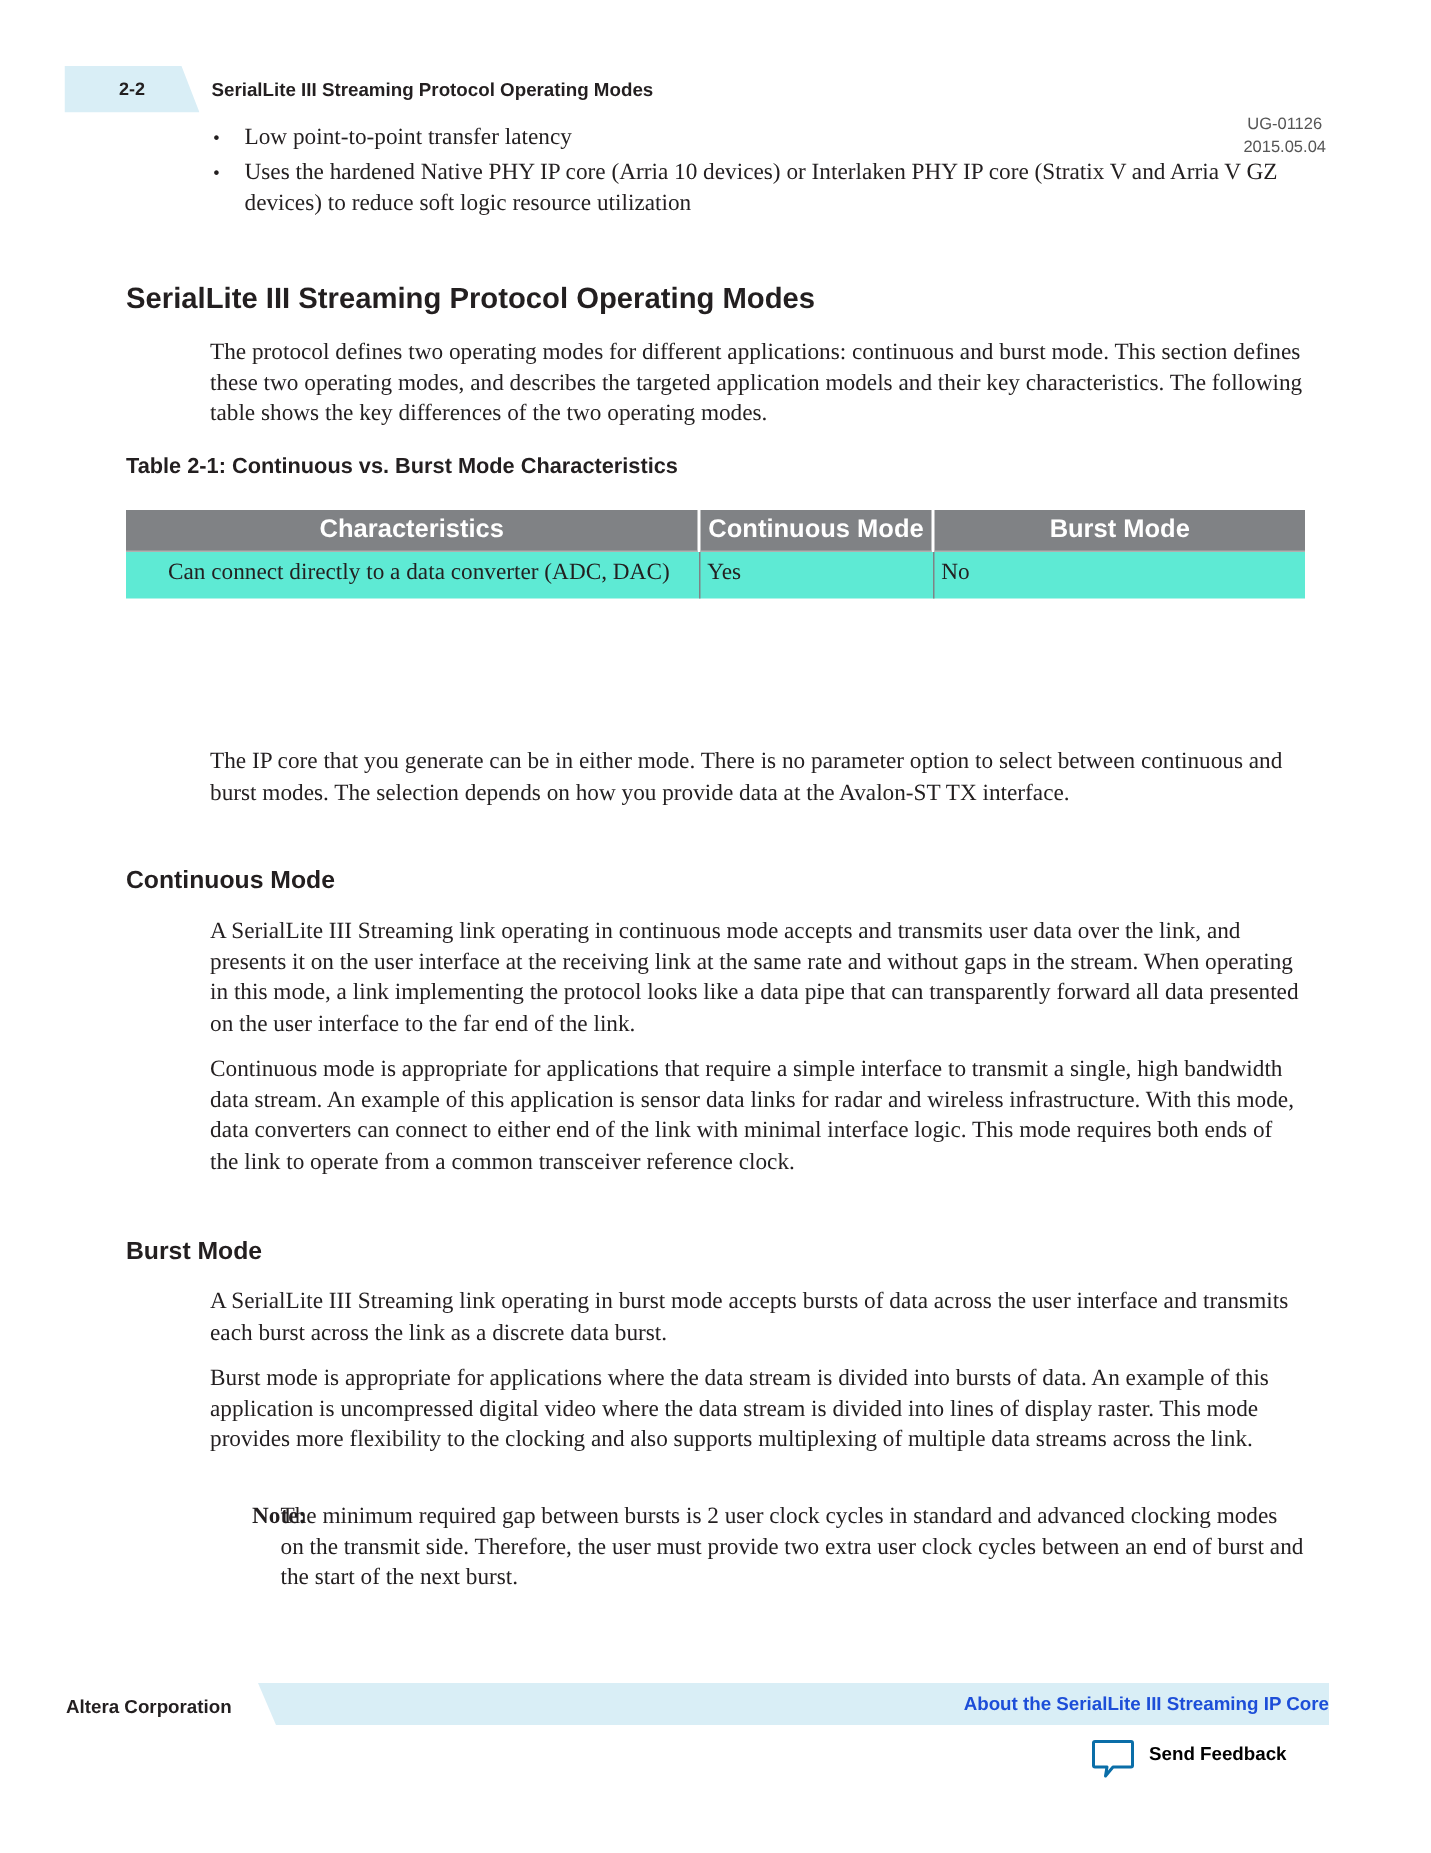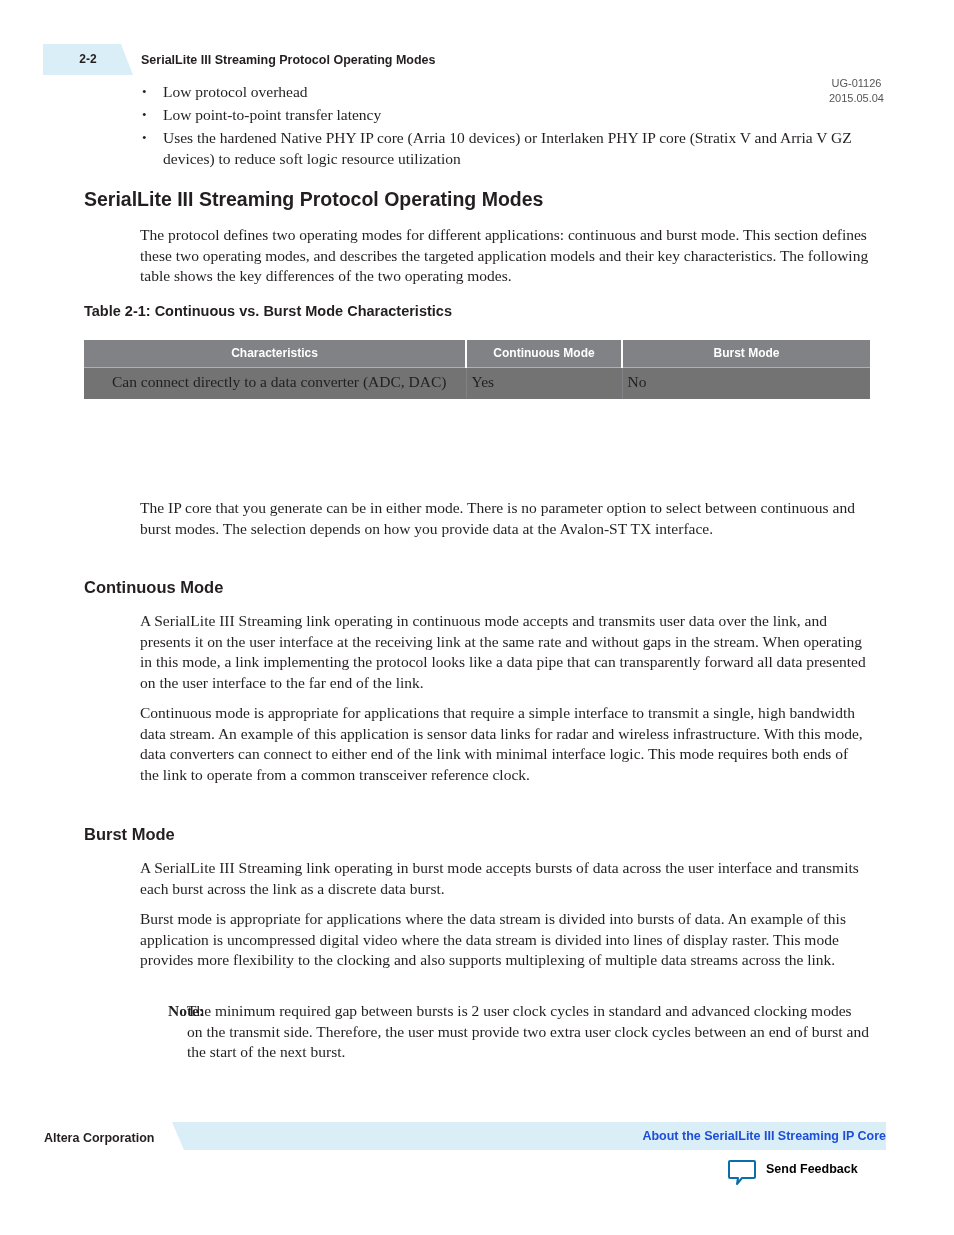--- a/index.html
+++ b/index.html
@@ -19,25 +19,25 @@
 
   ul.bullets { position: absolute; left: 140px; top: 82px; width: 720px; margin: 0; padding: 0; list-style: none; font-size: 15.5px; line-height: 20.7px; }
   ul.bullets li { position: relative; padding-left: 23px; margin-bottom: 2.3px; }
   ul.bullets li::before { content: "\2022"; position: absolute; left: 2px; top: 0; font-size: 13px; }
 
   .h1 { position: absolute; left: 84px; top: 188px; font-size: 19.5px; font-weight: bold; }
   .h2 { position: absolute; left: 84px; font-size: 16.5px; font-weight: bold; }
   .tbl-caption { position: absolute; left: 84px; top: 303px; font-size: 14.5px; font-weight: bold; }
 
   table.tbl { position: absolute; left: 84px; top: 340px; width: 786px; border-collapse: collapse; font-size: 15.5px; line-height: 20.7px; }
-  table.tbl th { background: #808285; color: #ffffff; font-family: "Liberation Sans", "DejaVu Sans", sans-serif; font-size: 12px; font-weight: bold; height: 27px; padding: 0; border-left: 2px solid #ffffff; text-align: center; }
+  table.tbl th { background: #808285; color: #ffffff; font-family: "Liberation Sans", "DejaVu Sans", sans-serif; font-size: 17px; font-weight: bold; height: 27px; padding: 0; border-left: 2px solid #ffffff; text-align: center; }
   table.tbl th:first-child { border-left: none; }
   table.tbl td { padding: 4px 5px 6px 5px; vertical-align: top; border-left: 1px solid #808285; border-top: 1px solid #b0b0b0; }
   table.tbl td:first-child { border-left: none; padding-left: 28px; }
-  table.tbl tr.shade td { background: #737373; }
+  table.tbl tr.shade td { background: #5eead4; }
   table.tbl tr.last td { border-bottom: 3px solid #808285; }
 
   .note { position: absolute; left: 140px; top: 1001px; width: 730px; font-size: 15.5px; line-height: 20.7px; }
   .note-label { position: absolute; left: 4px; top: 0; font-weight: bold; margin-left: 24px; }
   .note-text { margin-left: 47px; }
 
   
   .ftr-left { position: absolute; left: 44px; top: 1131px; font-size: 12.5px; font-weight: bold; }
   .ftr-band { position: absolute; left: 172px; top: 1122px; width: 714px; height: 28px; }
   .ftr-band svg { position: absolute; left: 0; top: 0; }
@@ -54,21 +54,20 @@
   </svg>
 </div>
 <div class="hdr-page sans">2-2</div>
 <div class="hdr-title sans">SerialLite III Streaming Protocol Operating Modes</div>
 <div class="hdr-right sans">
   <div>UG-01126</div>
   <div>2015.05.04</div>
 </div>
 
 <ul class="bullets serif">
-  <li>Low protocol overhead</li>
   <li>Low point-to-point transfer latency</li>
   <li>Uses the hardened Native PHY IP core (Arria 10 devices) or Interlaken PHY IP core (Stratix V and Arria V GZ devices) to reduce soft logic resource utilization</li>
 </ul>
 
 <div class="h1 sans">SerialLite III Streaming Protocol Operating Modes</div>
 <div class="body-text serif" style="top:225px;">
   <p>The protocol defines two operating modes for different applications: continuous and burst mode. This section defines these two operating modes, and describes the targeted application models and their key characteristics. The following table shows the key differences of the two operating modes.</p>
 </div>
 
 <div class="tbl-caption sans">Table 2-1: Continuous vs. Burst Mode Characteristics</div>

